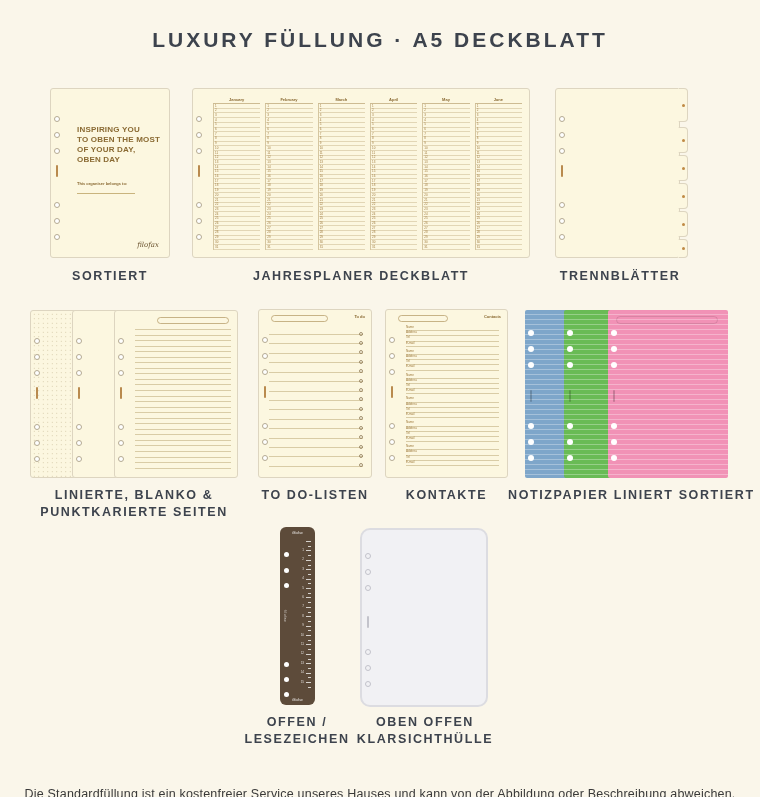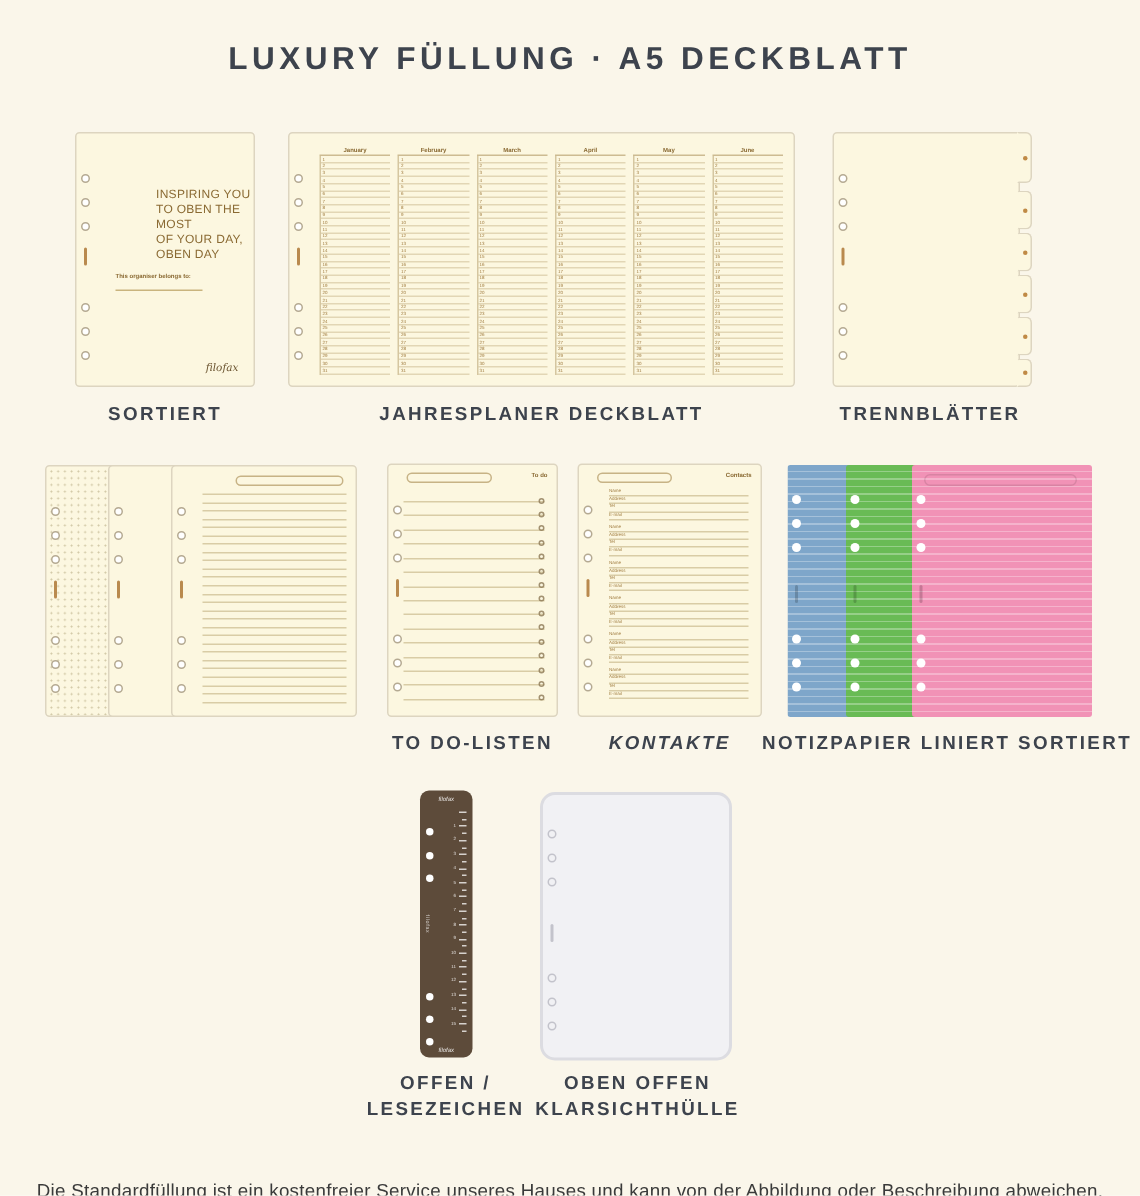--- a/index.html
+++ b/index.html
@@ -22,22 +22,22 @@
   .hole{position:absolute;left:3px;width:6px;height:6px;border-radius:50%;box-sizing:border-box;}
   .hole--cream{background:#fff;border:1px solid #b5aa92;}
   .hole--white{background:#fff;}
   .hole--outline{background:transparent;border:1px solid #c3c3cb;}
   .hole--ruler{background:#fff;width:5px;height:5px;left:4px;}
   .dash{position:absolute;left:5px;width:2px;height:12px;border-radius:2px;background:#b98a4e;}
   .dash--white{background:rgba(0,0,0,.18);}
   .dash--outline{background:#c3c3cb;}
 
   
-  .quote{position:absolute;left:26px;top:36px;color:#8a6a33;font-weight:normal;
-         font-size:8px;line-height:10px;letter-spacing:.2px;margin-left:27px;}
+  .quote{position:absolute;left:26px;top:36px;color:#8a6a33;font-weight:bold;
+         font-size:8px;line-height:10px;letter-spacing:.2px;}
   .quote span{display:block;}
   .owner{position:absolute;left:26px;top:92px;font-size:4px;font-weight:bold;color:#8a6a33;}
   .owner-rule{position:absolute;left:26px;top:104px;width:58px;border-top:1px solid #c9b47e;}
   .logo{position:absolute;right:10px;bottom:8px;font-size:7px;font-style:italic;
         color:#6b5430;font-family:"DejaVu Serif",serif;}
 
   
   .planner-cols{position:absolute;left:20px;right:7px;top:7px;bottom:7px;display:flex;gap:5px;}
   .pcol{flex:1;display:flex;flex-direction:column;min-width:0;}
   .pcol-h{height:7px;font-size:4px;line-height:7px;font-weight:bold;color:#8a6a33;
@@ -810,20 +810,24 @@
         <div class="rline"></div>
         <div class="rline"></div>
         <div class="rline"></div>
         <div class="rline"></div>
         <div class="rline"></div>
         <div class="rline"></div>
         <div class="rline"></div>
         <div class="rline"></div>
       </div>
   </div>
+  <div class="caption" style="left:26px;top:487px;width:216px;">
+    <span>LINIERTE, BLANKO &amp;</span>
+    <span>PUNKTKARIERTE SEITEN</span>
+  </div>
 
   <div class="page" style="left:258px;top:309px;width:114px;height:169px;">
     <div>
         <div class="hole hole--cream" style="top: 27px;"></div>
         <div class="hole hole--cream" style="top: 43px;"></div>
         <div class="hole hole--cream" style="top: 59px;"></div>
         <div class="hole hole--cream" style="top: 113px;"></div>
         <div class="hole hole--cream" style="top: 129px;"></div>
         <div class="hole hole--cream" style="top: 145px;"></div>
         <div class="dash dash--cream" style="top: 76px;"></div>
@@ -972,21 +976,21 @@
           </div>
           <div class="crow">
             <span class="clabel">Tel</span>
           </div>
           <div class="crow">
             <span class="clabel">E-mail</span>
           </div>
         </div>
       </div>
   </div>
-  <div class="caption" style="left:385px;top:487px;width:123px;font-style:italic;">KONTAKTE</div>
+  <div class="caption" style="left:385px;top:487px;width:123px;">KONTAKTE</div>
 
   <div class="sheet" style="left: 525px; top: 310px; z-index: 1; background-color: rgb(126, 166, 202);">
     <div>
         <div class="hole hole--white" style="top: 20px;"></div>
         <div class="hole hole--white" style="top: 36px;"></div>
         <div class="hole hole--white" style="top: 52px;"></div>
         <div class="hole hole--white" style="top: 113px;"></div>
         <div class="hole hole--white" style="top: 129px;"></div>
         <div class="hole hole--white" style="top: 145px;"></div>
         <div class="dash dash--white" style="top: 80px;"></div>

